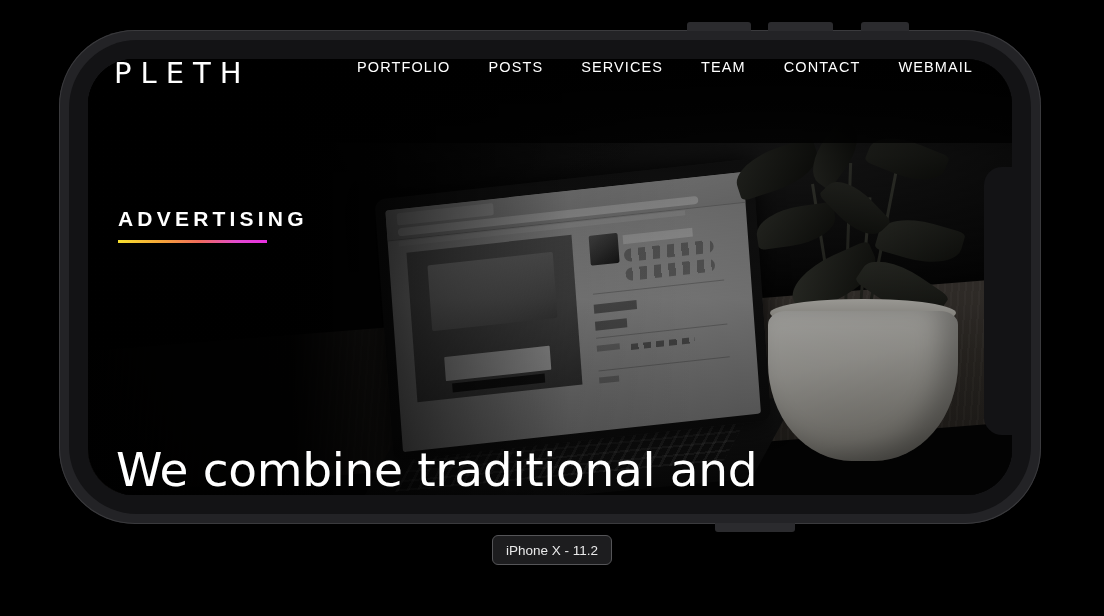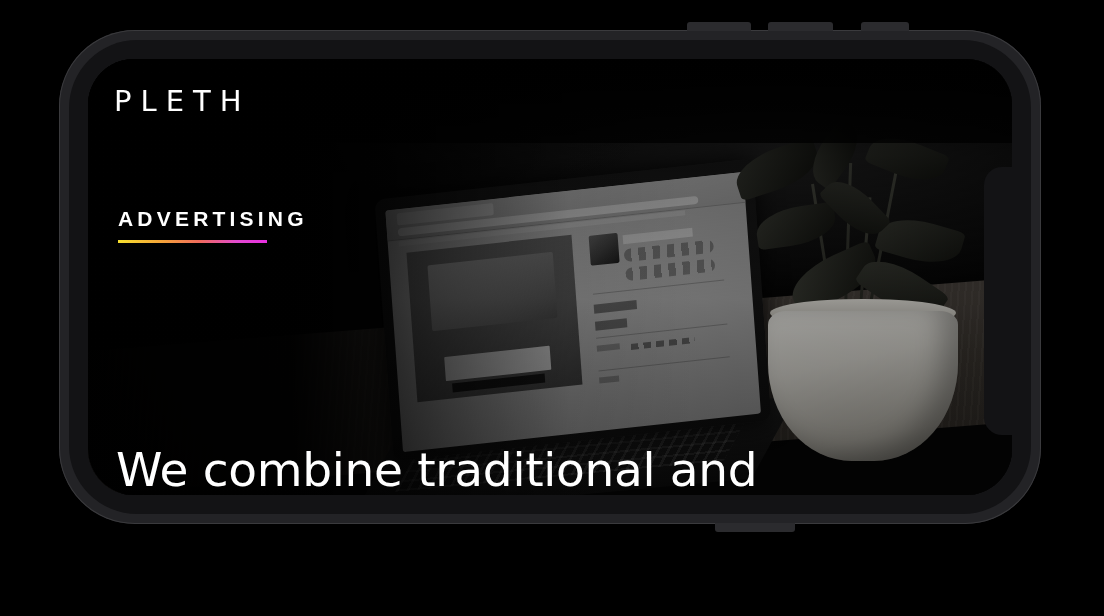--- a/index.html
+++ b/index.html
@@ -209,21 +209,21 @@
   .photo-left-fade {
     position:absolute; inset:0;
     background:linear-gradient(90deg, rgba(0,0,0,.99) 0%, rgba(0,0,0,.97) 22%, rgba(0,0,0,.55) 36%, rgba(0,0,0,.08) 52%, rgba(0,0,0,0) 66%);
   }
 
   
   .site { position:absolute; inset:0; }
 
   .site-header {
     position:absolute; left:0; top:0; width:100%; height:84px;
-    display:flex; align-items:center;
+    display:flex; align-items:flex-start;
     background:linear-gradient(180deg, rgba(0,0,0,.96), rgba(0,0,0,.80));
   }
   .logo {
     margin-left:26px;
     color:#ffffff;
     font-size:29px;
     font-weight:400;
     letter-spacing:9px;
     font-family:"DejaVu Sans", sans-serif;
     line-height:1;
@@ -368,28 +368,37 @@
         </div>
 
         <div class="photo-tone"></div>
         <div class="photo-left-fade"></div>
       </div>
 
       <div class="site">
 
         <div class="site-header">
           <div class="logo">PLETH</div>
+          <nav class="nav">
+            <a href="#">PORTFOLIO</a>
+            <a href="#">POSTS</a>
+            <a href="#">SERVICES</a>
+            <a href="#">TEAM</a>
+            <a href="#">CONTACT</a>
+            <a href="#">WEBMAIL</a>
+          </nav>
         </div>
 
         <div class="hero">
           <div class="eyebrow">ADVERTISING</div>
           <div class="rule"></div>
           <div class="headline">We combine traditional and digital marketing methods to promote your </div>
         </div>
 
       </div>
 
       <div class="notch"></div>
     </div>
   </div>
 
+  <div id="device-label">iPhone X - 11.2</div>
 
 </div>
 
 </body></html>

